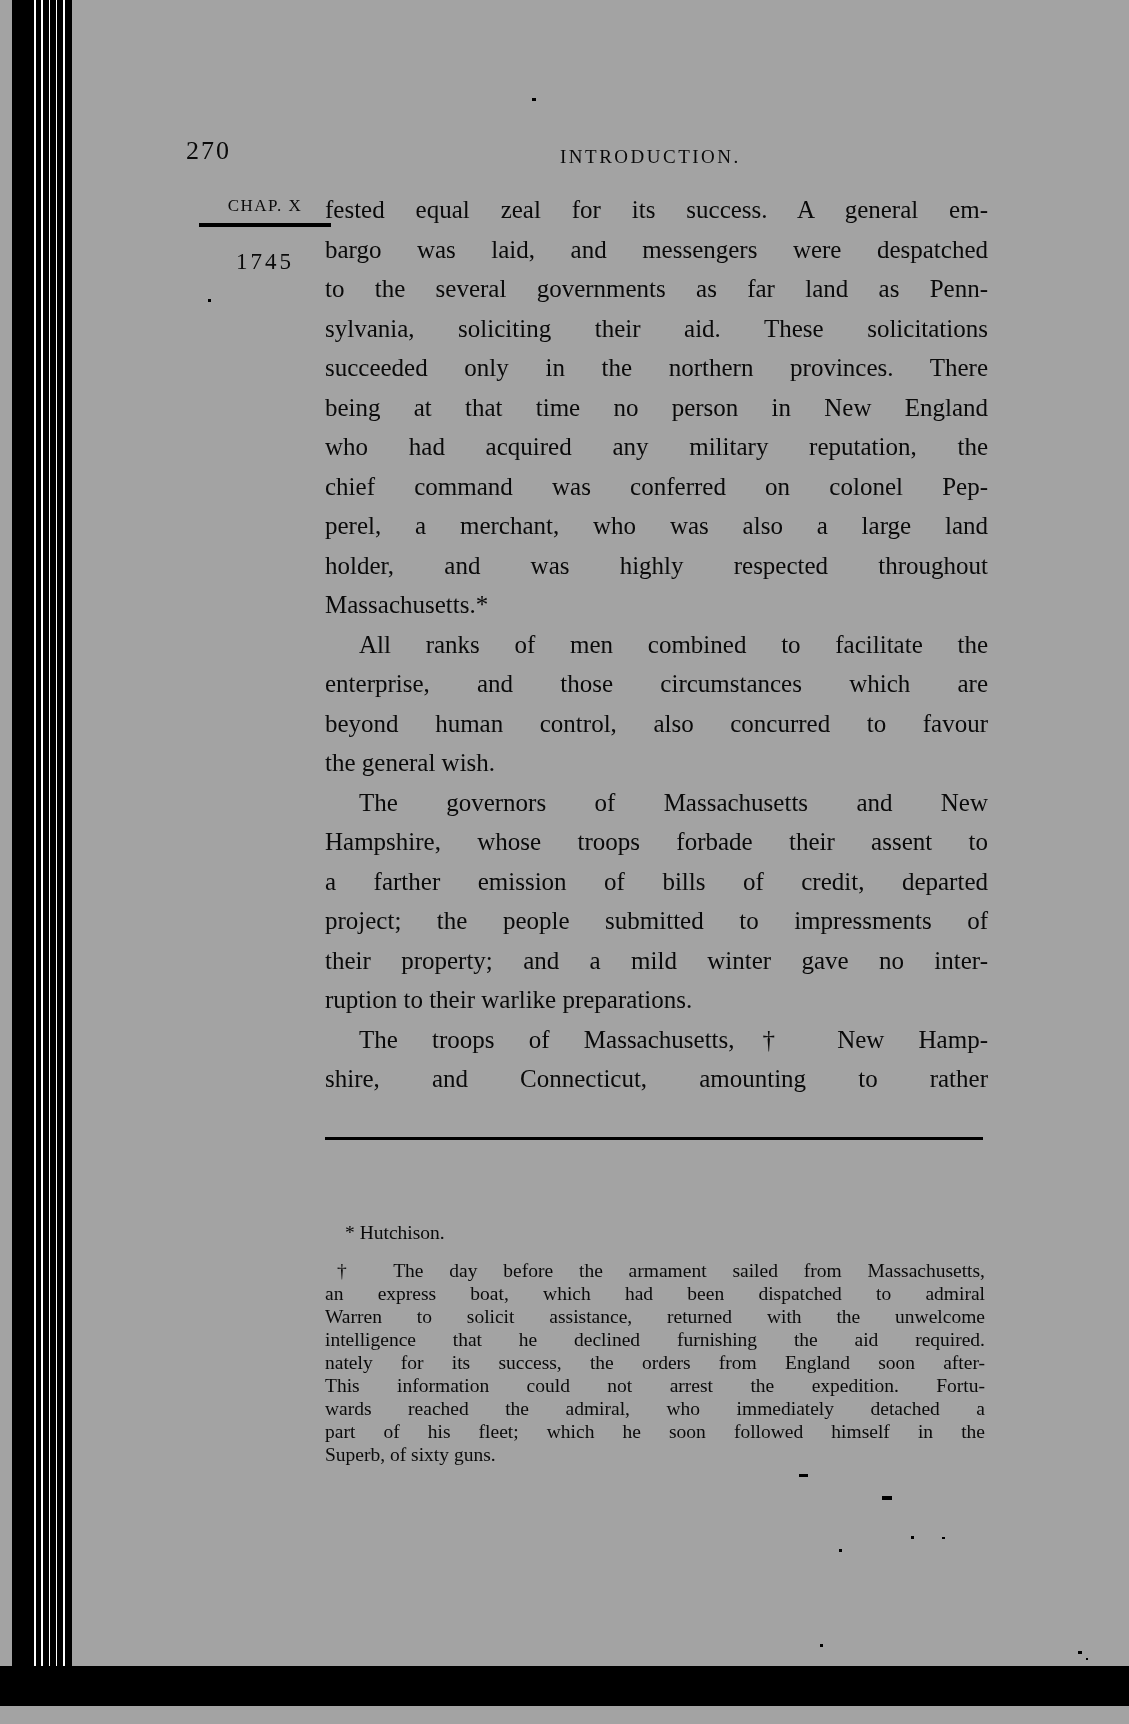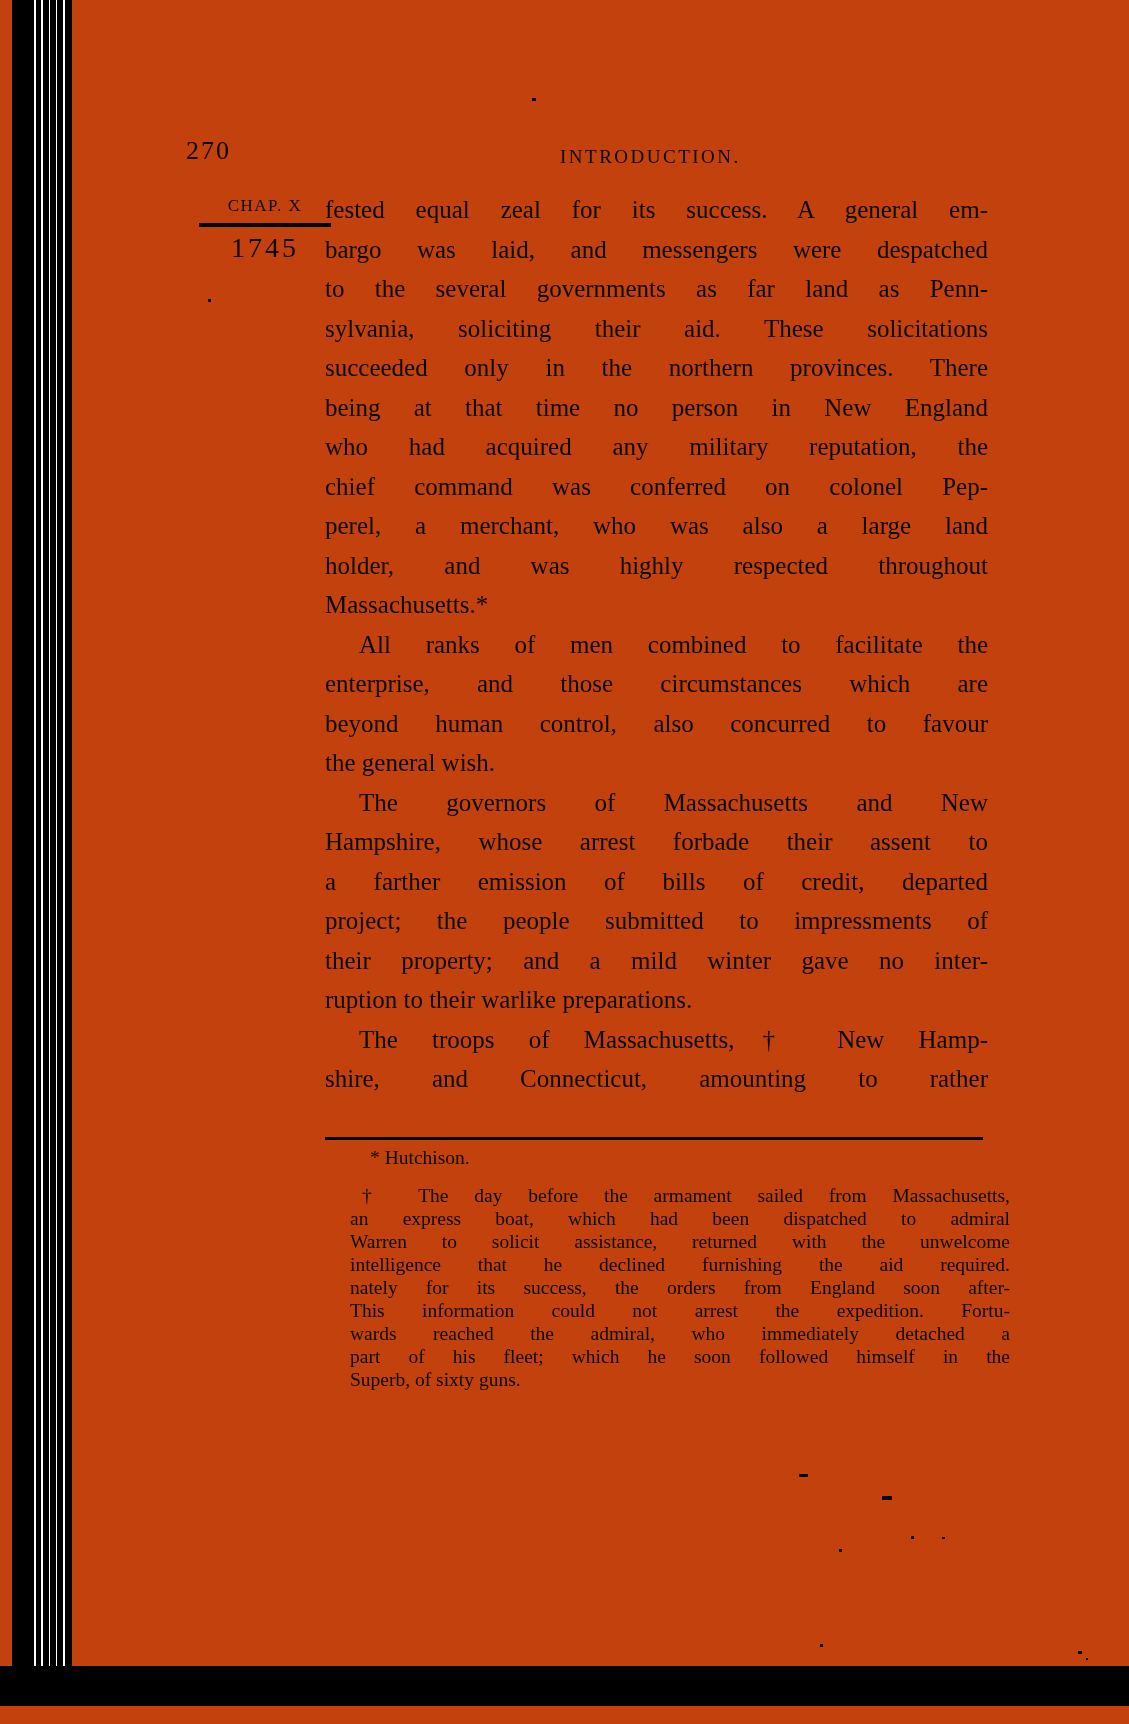--- a/index.html
+++ b/index.html
@@ -1,18 +1,18 @@
 <!DOCTYPE html>
 <html><head>
 <meta charset="utf-8">
 <style>
   html,body { margin:0; padding:0; background:#e8e8e8; }
   .page {
     position:relative; width:1129px; height:1724px;
-    background:#c2410c; color:#0a0a0a; overflow:hidden;
+    background:#a3a3a3; color:#0a0a0a; overflow:hidden;
     font-family:"Liberation Serif", serif;
   }
   
   .gutter {
     position:absolute; left:12px; top:0; width:60px; height:1672px;
     background:linear-gradient(to right,
       #000 0 22px, #fff 22px 24px, #000 24px 29px, #fff 29px 31px,
       #000 31px 37px, #fff 37px 38px, #000 38px 44px, #fff 44px 45px,
       #000 45px 51px, #fff 51px 53px, #000 53px 60px);
   }
@@ -26,38 +26,38 @@
   }
   .running-header {
     position:absolute; left:560px; top:146px;
     font-size:19px; letter-spacing:2.5px;
   }
   .margin-note {
     position:absolute; left:194px; top:196px; width:142px; text-align:center;
   }
   .margin-note .chap { font-size:17px; letter-spacing:1.5px; }
   .margin-note .chap-rule { width:132px; height:4px; background:#000; margin:7px auto 0; }
-  .margin-note .year { font-size:28px; letter-spacing:3px; margin-top:5px; }
+  .margin-note .year { font-size:23px; letter-spacing:3px; margin-top:22px; }
 
   .body-text {
     position:absolute; left:325px; top:190px; width:663px;
     font-size:25px; line-height:39.5px;
   }
   .para .line { text-align:justify; text-align-last:justify; }
   .para .line.last { text-align-last:left; }
   .para.continues .line.last { text-align-last:justify; }
   .para.indent .line.first { text-indent:34px; }
 
   .footnote-rule {
     position:absolute; left:325px; top:1137px; width:658px; height:3px;
     background:#000;
   }
   .footnotes {
-    position:absolute; left:325px; top:1146px; width:660px;
-    font-size:19.5px; line-height:23px;margin-left:25px;
+    position:absolute; left:325px; top:1221px; width:660px;
+    font-size:19.5px; line-height:23px;
   }
   .footnote-first { padding-left:20px; margin-bottom:15px; }
   .fnpara .line { text-align:justify; text-align-last:justify; }
   .fnpara .line.last { text-align-last:left; }
   .fnpara .line.first { text-indent:12px; }
 
   .speck { position:absolute; background:#000; }
 </style>
 </head>
 <body>
@@ -92,21 +92,21 @@
         <div class="line last">Massachusetts.*</div>
       </div>
     <div class="para indent">
         <div class="line first">All ranks of men combined to facilitate the</div>
         <div class="line">enterprise, and those circumstances which are</div>
         <div class="line">beyond human control, also concurred to favour</div>
         <div class="line last">the general wish.</div>
       </div>
     <div class="para indent">
         <div class="line first">The governors of Massachusetts and New</div>
-        <div class="line">Hampshire, whose arrest forbade their assent to</div>
+        <div class="line">Hampshire, whose troops forbade their assent to</div>
         <div class="line">a farther emission of bills of credit, departed</div>
         <div class="line">project; the people submitted to impressments of</div>
         <div class="line">their property; and a mild winter gave no inter-</div>
         <div class="line last">ruption to their warlike preparations.</div>
       </div>
     <div class="para indent continues">
         <div class="line first">The troops of Massachusetts,† New Hamp-</div>
         <div class="line last">shire, and Connecticut, amounting to rather</div>
       </div>
   </div>

